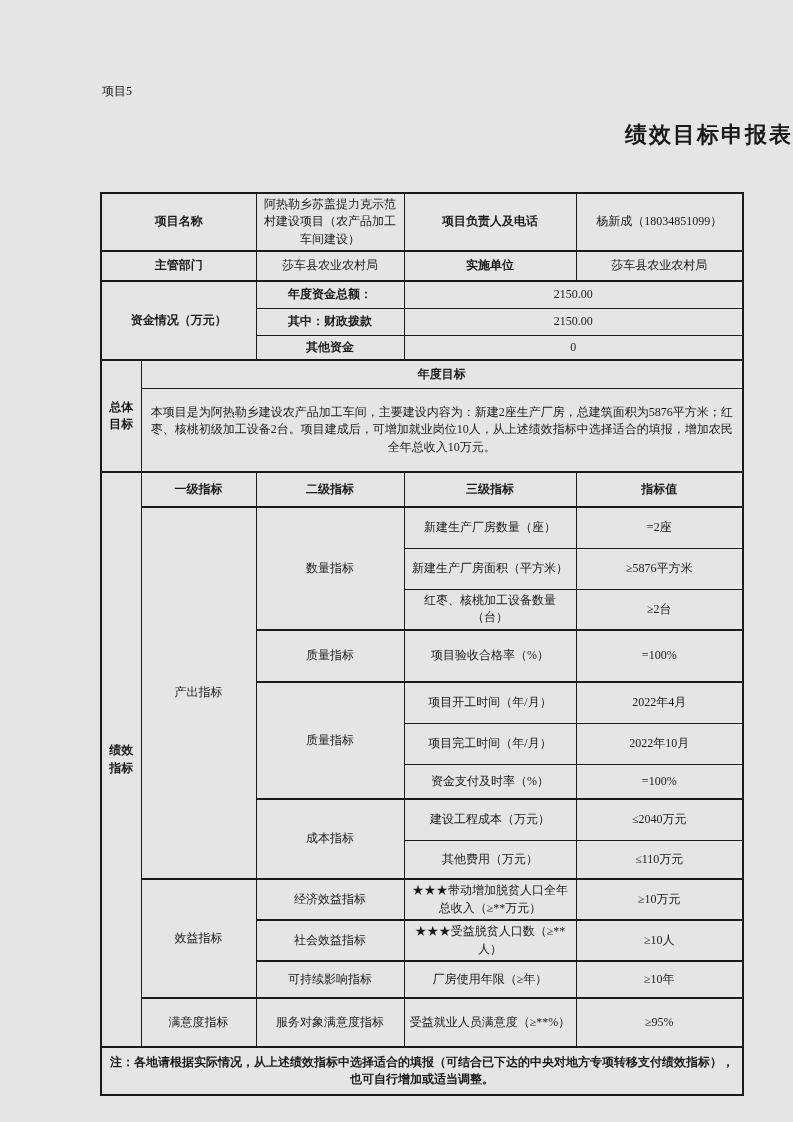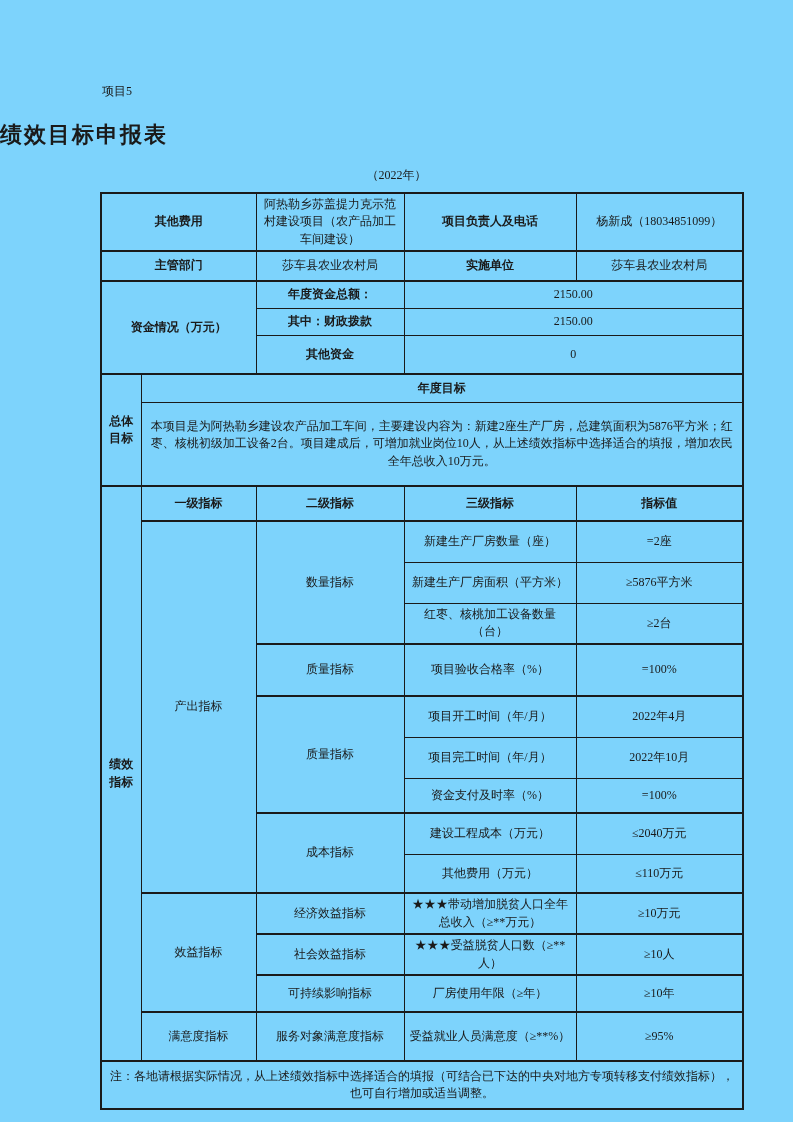--- a/index.html
+++ b/index.html
@@ -1,31 +1,31 @@
 <!DOCTYPE html>
 <html><head>
 <meta charset="utf-8">
 <style>
   * { margin:0; padding:0; box-sizing:border-box; }
   html, body { background:#ffffff; }
   .page {
     position:relative;
     width:793px; height:1122px;
-    background:#7dd3fc;
+    background:#e5e5e5;
     color:#1a1a1a;
     font-family:"Liberation Serif","DejaVu Serif",serif;
     overflow:hidden;
   }
   .corner-label {
     position:absolute; top:83px; left:102px;
     font-size:12px;
   }
   .doc-title {
     position:absolute; top:120px; left:0; width:100%;
-    text-align:left;
+    text-align:right;
     font-size:22px; font-weight:bold; letter-spacing:2px;
   }
   .doc-subtitle {
     position:absolute; top:167px; left:0; width:100%;
     text-align:center;
     font-size:12px;
   }
   table.doc-table {
     position:absolute; top:192px; left:100px;
     width:642px;
@@ -54,47 +54,46 @@
   }
   .para  {
     text-align:justify;
     line-height:1.75;
     padding:6px 8px;
     vertical-align:top;
     word-break:break-all;
   }
   .note-cell {
     text-align:left;
-    font-weight:normal;
+    font-weight:bold;
     line-height:1.6;
     padding:4px 6px;
     word-break:break-all;
   }
 </style>
 </head>
 <body>
 
 <div class="page">
 
   <div class="corner-label">项目5</div>
   <div class="doc-title">绩效目标申报表</div>
-  <div class="doc-subtitle">（2022年）</div>
 
   <table class="doc-table">
     <colgroup>
       <col style="width:40px">
         <col style="width:115px">
         <col style="width:148px">
         <col style="width:172px">
         <col style="width:167px">
     </colgroup>
 
     <tbody>
         <tr style="height:53px">
-      <td colspan="2" class="lbl">其他费用</td>
+      <td colspan="2" class="lbl">项目名称</td>
       <td class="al">阿热勒乡苏盖提力克示范村建设项目（农产品加工车间建设）</td>
       <td class="lbl">项目负责人及电话</td>
       <td>杨新成（18034851099）</td>
     </tr>
 
     <tr style="height:30px" class="tt">
       <td colspan="2" class="lbl">主管部门</td>
       <td class="al">莎车县农业农村局</td>
       <td class="lbl">实施单位</td>
       <td>莎车县农业农村局</td>
@@ -102,21 +101,21 @@
 
     <tr style="height:27px" class="tt">
       <td colspan="2" rowspan="3" class="lbl">资金情况（万元）</td>
       <td class="lbl al">年度资金总额：</td>
       <td colspan="2">2150.00</td>
     </tr>
     <tr style="height:27px">
       <td class="lbl ar">其中：财政拨款</td>
       <td colspan="2">2150.00</td>
     </tr>
-    <tr style="height:39px">
+    <tr style="height:25px">
       <td class="lbl ar">其他资金</td>
       <td colspan="2">0</td>
     </tr>
 
     <tr style="height:28px" class="tt">
       <td rowspan="2" class="vlabel">总体目标</td>
       <td colspan="4" class="lbl">年度目标</td>
     </tr>
     <tr style="height:84px">
       <td colspan="4" class="para">本项目是为阿热勒乡建设农产品加工车间，主要建设内容为：新建2座生产厂房，总建筑面积为5876平方米；红枣、核桃初级加工设备2台。项目建成后，可增加就业岗位10人，从上述绩效指标中选择适合的填报，增加农民全年总收入10万元。</td>

